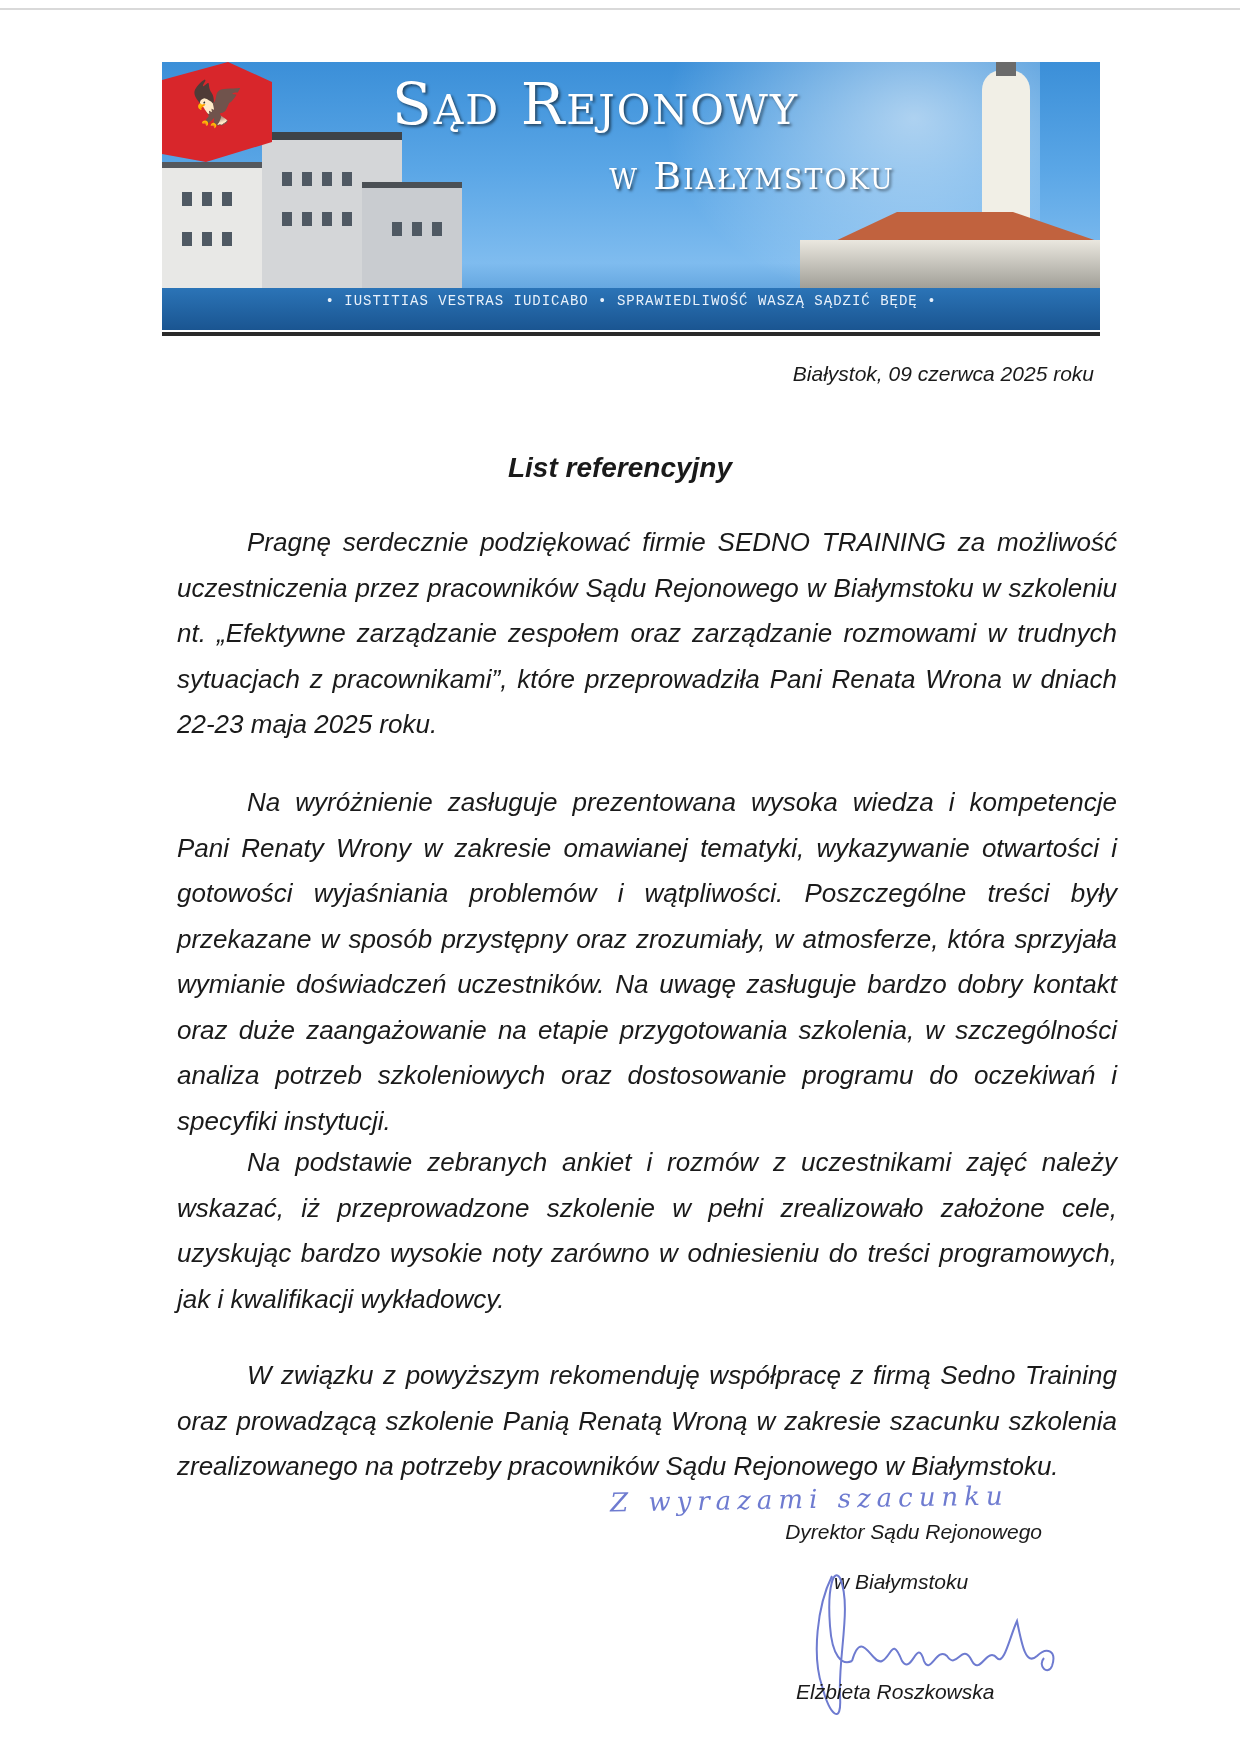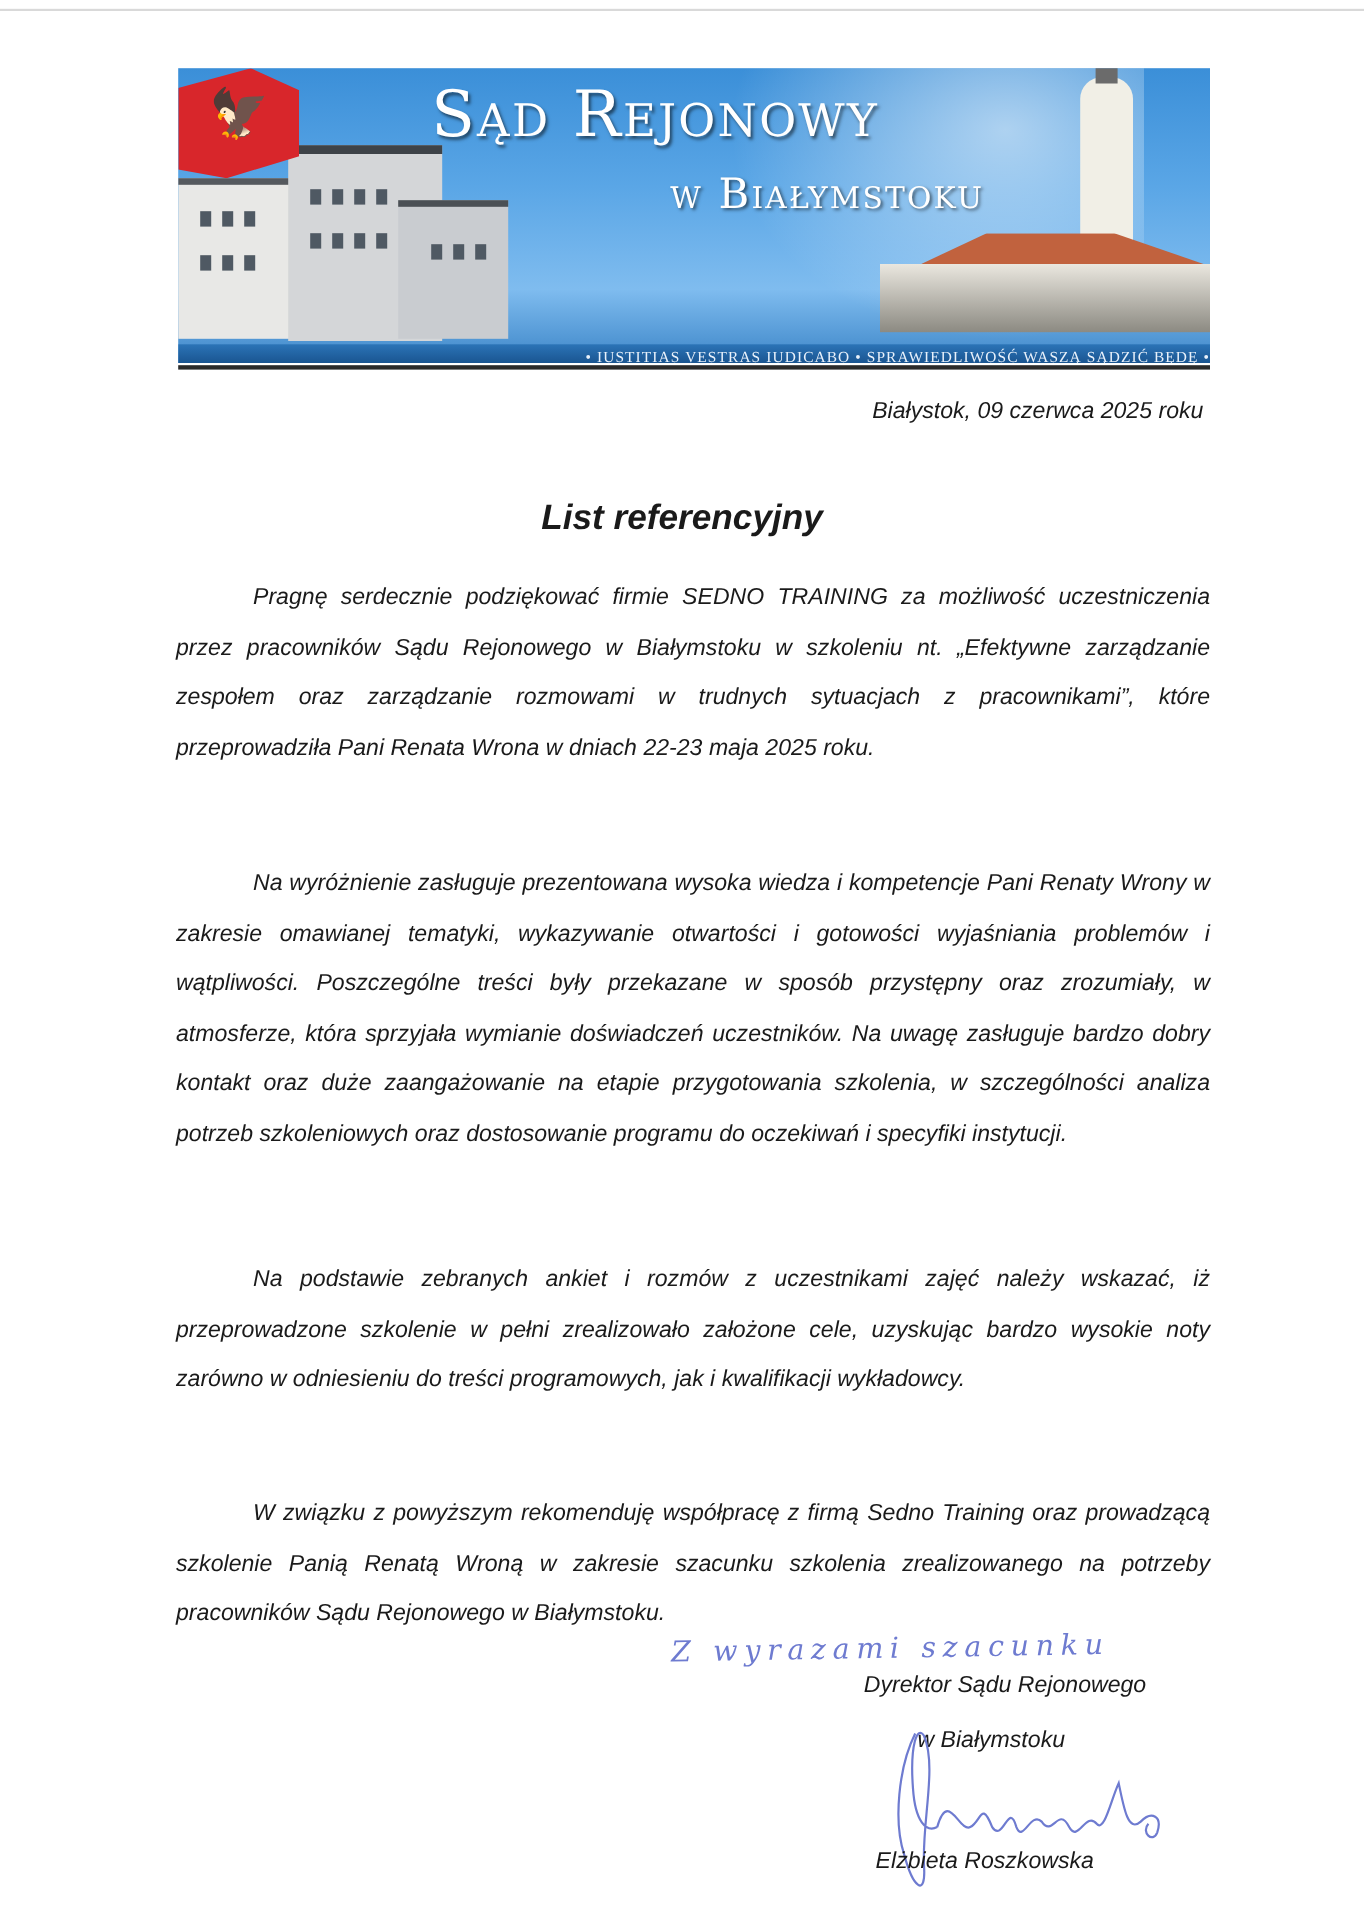--- a/index.html
+++ b/index.html
@@ -20,29 +20,29 @@
   .tower { position: absolute; right: 70px; top: 8px; width: 48px; height: 150px; background: #f1efe6; border-radius: 20px 20px 0 0; }
   .tower:before { content: ""; position: absolute; left: 14px; top: -24px; width: 20px; height: 30px; background: #6b6b6b; border-radius: 10px 10px 0 0; }
   .roof { position: absolute; right: 0; top: 150px; width: 290px; height: 30px; background: #c1623e; clip-path: polygon(8% 100%, 30% 0, 70% 0, 100% 100%); }
   .town { position: absolute; right: 0; top: 178px; width: 300px; height: 62px; background: linear-gradient(180deg, #eae7df, #8c8a82); }
   .title1 { position: absolute; left: 230px; top: 8px; width: 700px; color: #ffffff; font-family: "DejaVu Serif", serif;
     font-size: 58px; letter-spacing: 2px; text-shadow: 2px 2px 3px rgba(0,0,0,0.55); font-variant: small-caps; }
   .title2 { position: absolute; left: 330px; top: 92px; width: 520px; text-align: center; color: #ffffff; font-family: "DejaVu Serif", serif;
     font-size: 38px; letter-spacing: 2px; text-shadow: 2px 2px 3px rgba(0,0,0,0.55); font-variant: small-caps; }
   .skyline { position: absolute; left: 310px; top: 160px; width: 360px; height: 22px; border-top: 2px solid #ffffff; opacity: 0.9;
     clip-path: polygon(0 40%, 20% 30%, 30% 60%, 45% 20%, 60% 50%, 75% 10%, 100% 30%, 100% 100%, 0 100%); }
-  .motto-bar { position: absolute; left: 0; bottom: 0; width: 100%; height: 17px; background: linear-gradient(180deg, #2b74b7, #1a5591);
-    color: #e8f1fb; font-family: Liberation Serif, serif; font-size: 14px; letter-spacing: 1px; text-align: right; line-height: 26px; }
+  .motto-bar { position: absolute; left: 0; bottom: 0; width: 100%; height: 42px; background: linear-gradient(180deg, #2b74b7, #1a5591);
+    color: #e8f1fb; font-family: Liberation Mono, monospace; font-size: 14px; letter-spacing: 1px; text-align: center; line-height: 26px; }
   .rule { position: absolute; left: 162px; top: 332px; width: 938px; height: 4px; background: #2a2a2a; }
 
   .script { font-family: Liberation Sans, sans-serif; font-style: italic; }
   .date { position: absolute; right: 146px; top: 362px; font-size: 21px; }
-  .heading { position: absolute; left: 0; width: 1240px; top: 452px; text-align: center; font-size: 32px; font-weight: bold; }
+  .heading { position: absolute; left: 0; width: 1240px; top: 452px; text-align: center; font-size: 28px; font-weight: bold; }
 
-  .body { position: absolute; left: 160px; width: 940px; font-size: 21px; line-height: 45.5px; text-align: justify; }
+  .body { position: absolute; left: 177px; width: 940px; font-size: 26px; line-height: 45.5px; text-align: justify; }
   .body p { margin: 0; text-indent: 70px; }
   .p1 { top: 520px; }
   .p2 { top: 780px; }
   .p3 { top: 1140px; }
   .p4 { top: 1353px; }
 
   .handwriting { position: absolute; left: 610px; top: 1484px; font-size: 26px; color: #6e7bd0; font-family: "DejaVu Serif", serif; font-style: italic; letter-spacing: 6px; transform: rotate(-1deg); }
   .sig-title { position: absolute; right: 198px; top: 1520px; font-size: 21px; }
   .sig-city { position: absolute; left: 834px; top: 1570px; font-size: 21px; }
   .sig-name { position: absolute; left: 796px; top: 1680px; font-size: 21px; }

